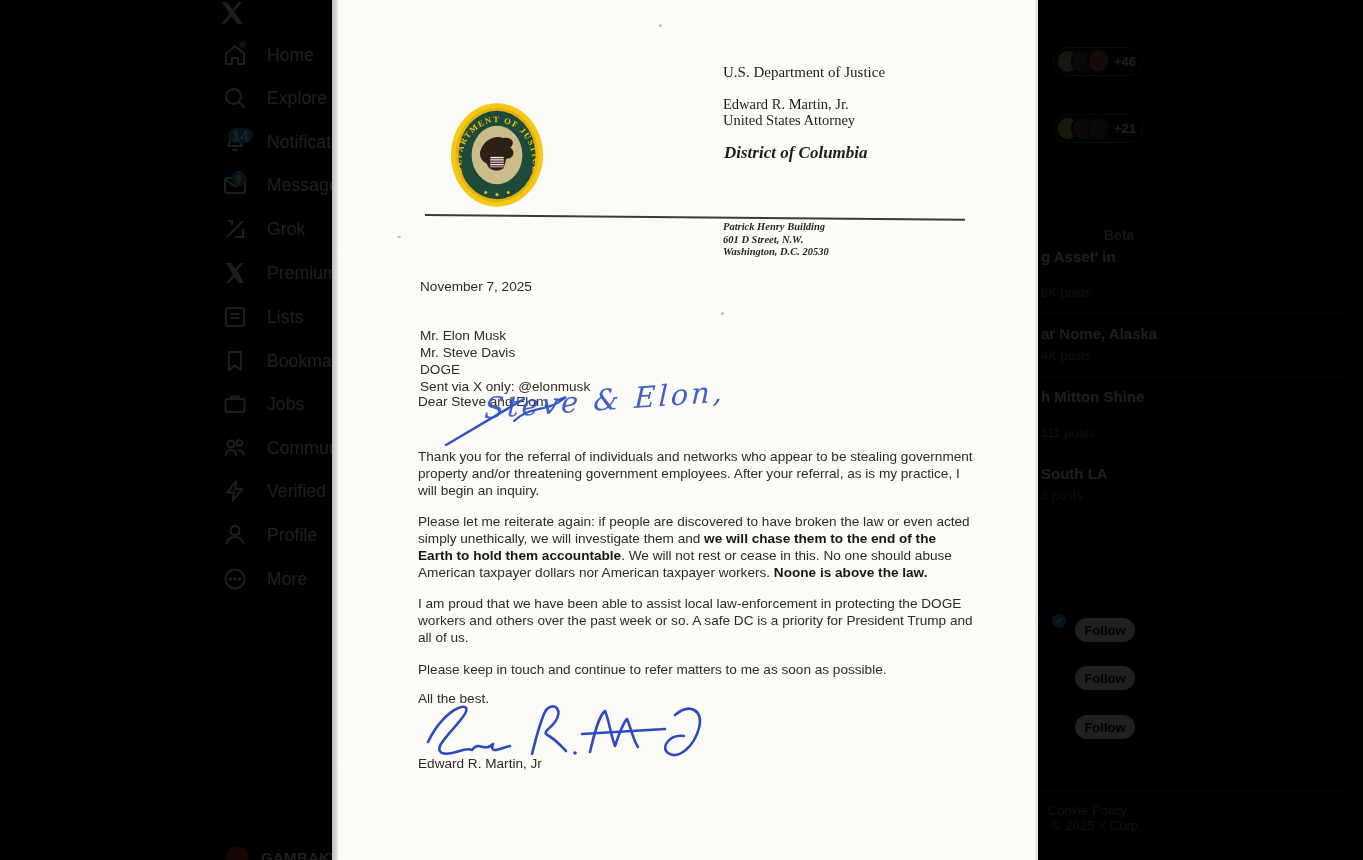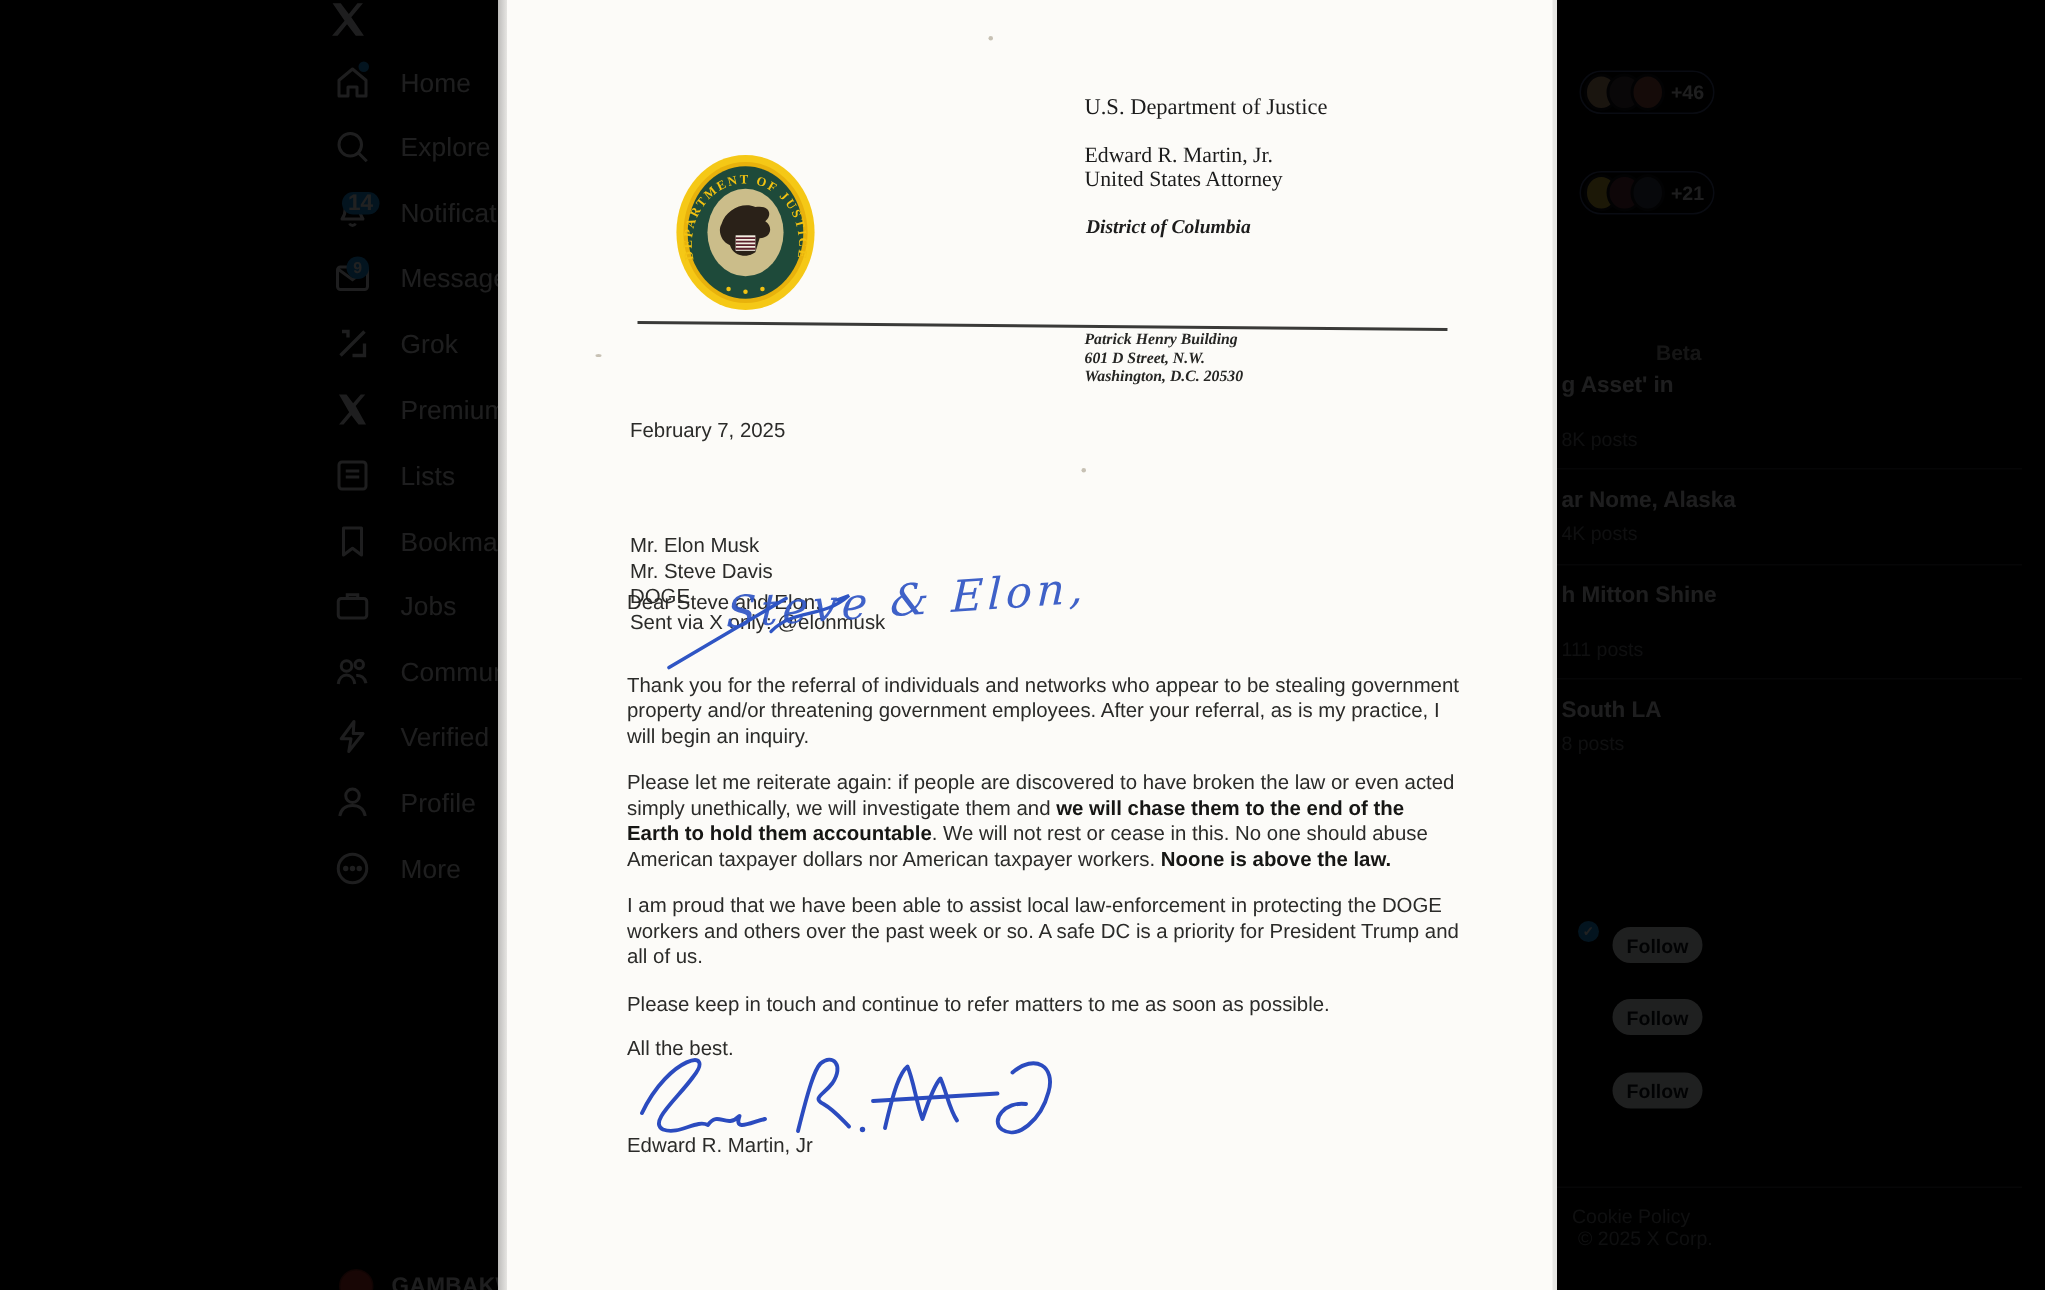--- a/index.html
+++ b/index.html
@@ -47,26 +47,26 @@
   .dim-overlay{position:absolute;left:0;top:0;width:1363px;height:860px;background:rgba(0,0,0,0.87);z-index:5;}
 
   
   .letter-modal{position:absolute;left:332px;top:0;width:706px;height:860px;background:#fcfbf8;z-index:10;cursor:pointer;}
   .edge-l{position:absolute;left:0;top:0;width:6px;height:860px;background:linear-gradient(90deg,#bdbcba,#e6e5e2);}
   .edge-r{position:absolute;right:0;top:0;width:3px;height:860px;background:#e8e7e4;}
   .lh-serif{font-family:"Liberation Serif","DejaVu Serif",serif;color:#1c1c1c;}
   .lh-line1{position:absolute;left:391px;top:64px;font-size:15px;}
   .lh-line2{position:absolute;left:391px;top:96px;font-size:14.5px;}
   .lh-line3{position:absolute;left:391px;top:112px;font-size:14.5px;}
-  .lh-line4{position:absolute;left:392px;top:143px;font-size:13px;font-style:italic;font-weight:700;}
+  .lh-line4{position:absolute;left:392px;top:143px;font-size:17px;font-style:italic;font-weight:700;}
   .lh-rule{position:absolute;left:93px;top:214px;width:540px;height:2px;background:#3a3a38;transform:rotate(.5deg);transform-origin:left center;}
   .lh-addr{position:absolute;left:391px;top:221px;font-size:10.5px;font-style:italic;font-weight:700;line-height:12.5px;color:#262624;}
   .typed{color:#2b2b29;font-size:13.6px;line-height:16.9px;}
   .l-date{position:absolute;left:88px;top:279px;}
-  .l-recipients{position:absolute;left:88px;top:328px;margin-top:28px;}
+  .l-recipients{position:absolute;left:88px;top:328px;}
   .l-salutation{position:absolute;left:86px;top:394px;}
   .l-para{position:absolute;left:86px;width:556px;margin:0;}
   .l-p1{top:449px;} .l-p2{top:514px;} .l-p3{top:596px;} .l-p4{top:662px;}
   .l-closing{position:absolute;left:86px;top:691px;}
   .l-bold{font-weight:700;color:#161614;}
   .hand-note{position:absolute;left:152px;top:383px;font-family:"DejaVu Serif",serif;font-style:italic;
     font-size:29px;color:#2f55c4;transform:rotate(-4deg) skewX(-6deg);letter-spacing:3px;white-space:nowrap;opacity:.92;}
   .sig-name{position:absolute;left:86px;top:756px;}
   .scan-dot{position:absolute;border-radius:50%;background:#c7c1b4;}
 </style>
@@ -262,21 +262,21 @@
   <div class="lh-serif lh-line2">Edward R. Martin, Jr.</div>
   <div class="lh-serif lh-line3">United States Attorney</div>
   <div class="lh-serif lh-line4">District of Columbia</div>
   <div class="lh-rule"></div>
   <div class="lh-serif lh-addr">
     <div>Patrick Henry Building</div>
     <div>601 D Street, N.W.</div>
     <div>Washington, D.C.  20530</div>
   </div>
 
-  <div class="typed l-date">February 7, 2025</div>
+  <div class="typed l-date">November 7, 2025</div>
   <div class="typed l-recipients">
     <div>Mr. Elon Musk</div>
     <div>Mr. Steve Davis</div>
     <div>DOGE</div>
     <div>Sent via X only: @elonmusk</div>
   </div>
   <div class="typed l-salutation">Dear Steve and Elon,</div>
 
   <div class="hand-note">Steve &amp; Elon,</div>
   <svg class="abs" style="left:86px;top:383px" width="220" height="66" viewBox="0 0 220 66">

